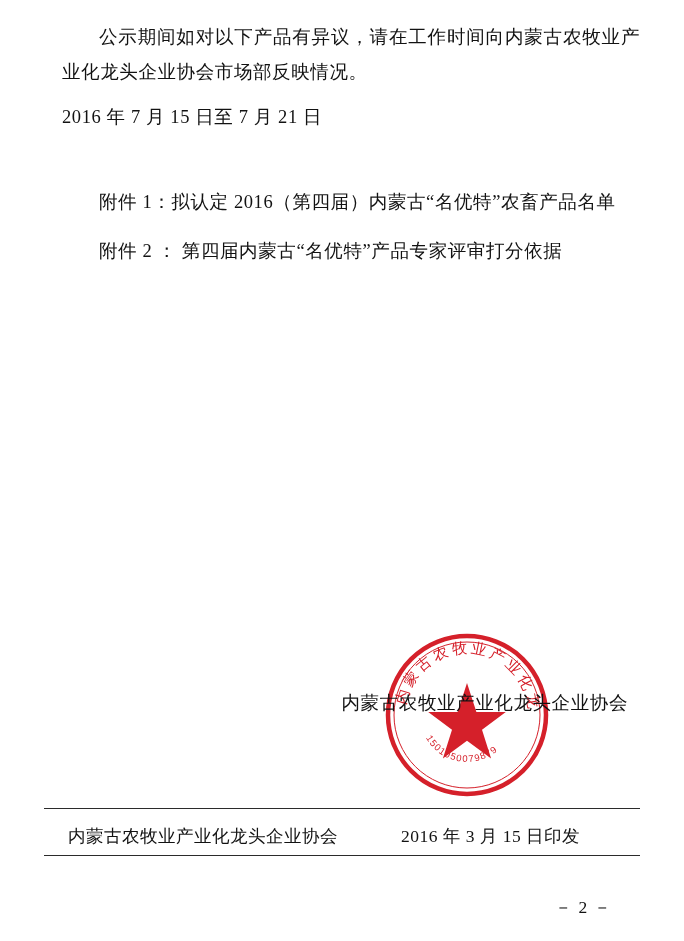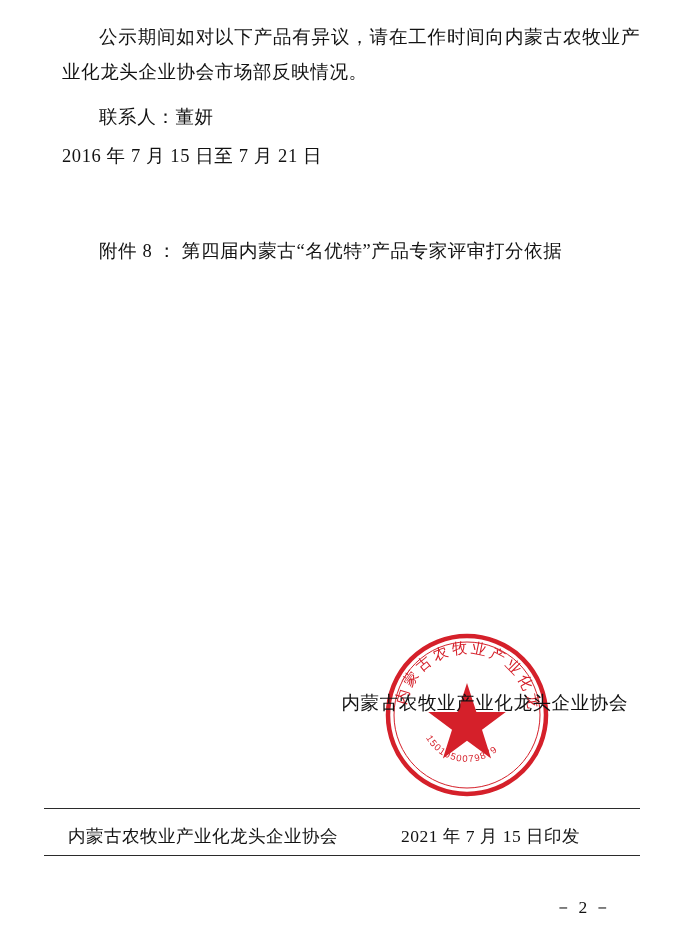--- a/index.html
+++ b/index.html
@@ -115,25 +115,25 @@
   }
 </style>
 </head>
 <body>
 
 <div class="page">
 
   <div class="body-text">
     <p class="para indent">公示期间如对以下产品有异议，请在工作时间向内蒙古农牧业产业化龙头企业协会市场部反映情况。</p>
     <div class="gap-lg"></div>
-    <p class="para indent">联系人：董妍</p>
     <p class="para">2016 年 7 月 15 日至 7 月 21 日</p>
     <div class="gap-md"></div>
+    <p class="para indent">附件 1：拟认定 2016（第四届）内蒙古“名优特”农畜产品名单</p>
     <div class="gap-sm"></div>
-    <p class="para indent">附件 8 ： 第四届内蒙古“名优特”产品专家评审打分依据</p>
+    <p class="para indent">附件 2 ： 第四届内蒙古“名优特”产品专家评审打分依据</p>
   </div>
 
   <div class="seal">
     <svg width="166" height="166" viewBox="0 0 166 166" xmlns="http://www.w3.org/2000/svg">
       <defs>
         <path id="arcTop" d="M 21,83 A 62,62 0 0 1 145,83"></path>
         <path id="arcBottom" d="M 36,83 A 47,47 0 0 0 130,83"></path>
       </defs>
       <circle cx="83" cy="83" r="79" fill="none" stroke="#d5202a" stroke-width="4.5"></circle>
       <circle cx="83" cy="83" r="73" fill="none" stroke="#d5202a" stroke-width="1"></circle>
@@ -147,19 +147,19 @@
     </svg>
   </div>
 
   <div class="signature">
     <div class="sig-line-1">内蒙古农牧业产业化龙头企业协会</div>
   </div>
 
   <div class="footer-rule-top"></div>
   <div class="footer-row">
     <span class="footer-left">内蒙古农牧业产业化龙头企业协会</span>
-    <span class="footer-right">2021 年 7 月 15 日印发</span>
+    <span class="footer-right">2016 年 3 月 15 日印发</span>
   </div>
   <div class="footer-rule-bottom"></div>
 
   <div class="page-number">－ 2 －</div>
 
 </div>
 
 </body></html>

